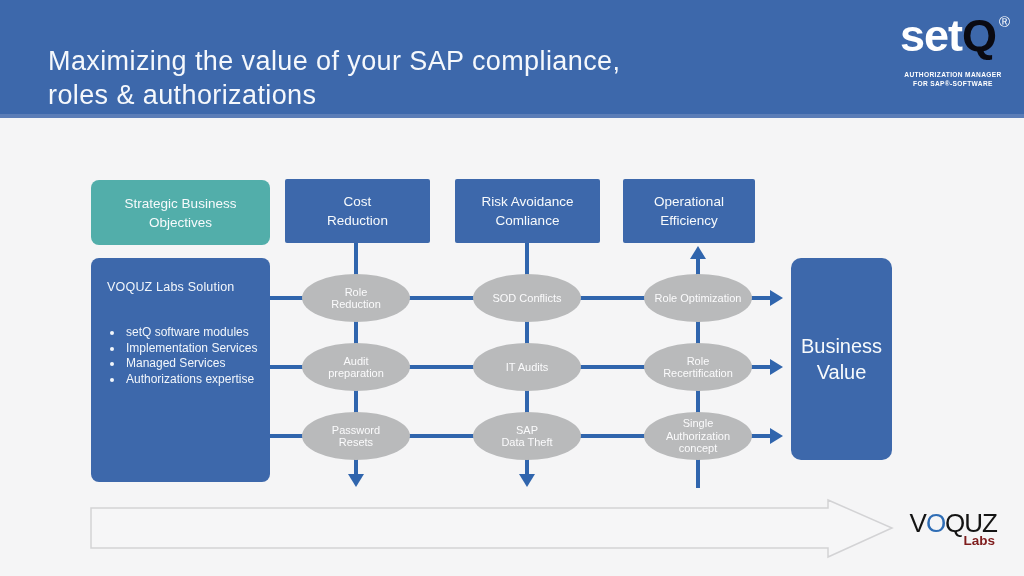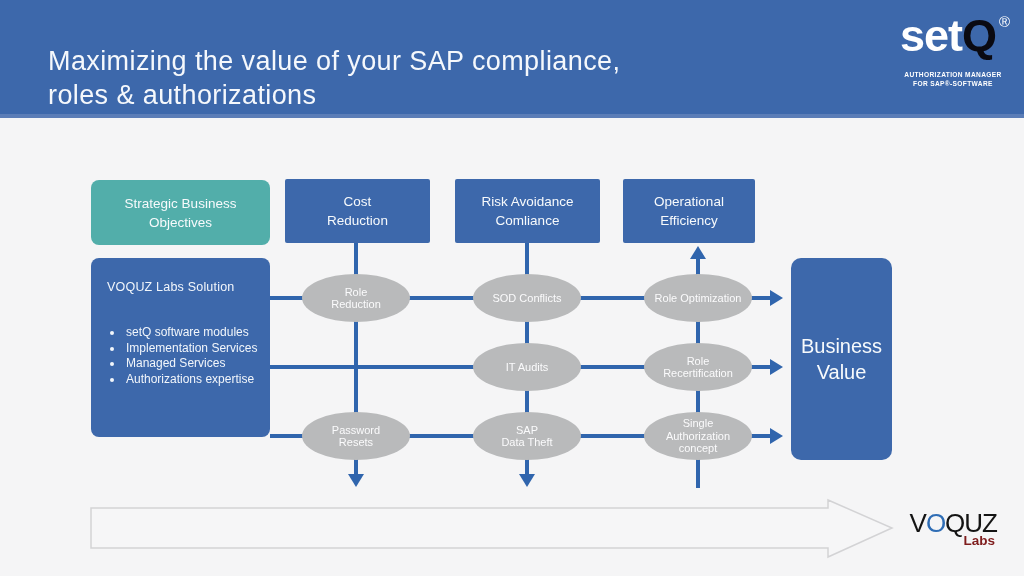--- a/index.html
+++ b/index.html
@@ -20,21 +20,21 @@
 
   
   .box{position:absolute;display:flex;align-items:center;justify-content:center;text-align:center;
        color:#f7fafc;}
   .teal{left:91px;top:180px;width:179px;height:65px;background:#52aeaa;border-radius:8px;
         font-size:13.5px;line-height:19px;}
   .colbox{top:179px;height:64px;background:#3d68ab;border-radius:2px;font-size:13.5px;line-height:19px;}
   .col1{left:285px;width:145px;}
   .col2{left:455px;width:145px;}
   .col3{left:623px;width:132px;}
-  .solution{position:absolute;left:91px;top:258px;width:179px;height:179px;background:#3d68ab;
+  .solution{position:absolute;left:91px;top:258px;width:179px;height:224px;background:#3d68ab;
             border-radius:8px;color:#f2f6fb;box-sizing:border-box;padding:22px 12px 0 16px;}
   .solution h2{margin:0;font-size:12.5px;font-weight:400;letter-spacing:.2px;}
   .solution ul{margin:31px 0 0 0;padding:0 0 0 17px;font-size:12px;line-height:15.5px;}
   .solution li{padding-left:2px;}
   .bvalue{left:791px;top:258px;width:101px;height:202px;background:#3d68ab;border-radius:10px;
           font-size:20px;line-height:26px;}
 
   
   .hline,.vline,.arr{position:absolute;}
   .hline{height:4px;background:#3065ad;left:270px;width:500px;}
@@ -113,20 +113,22 @@
   <div class="arr arr-right ar2"></div>
   <div class="arr arr-right ar3"></div>
   <div class="arr arr-down ad1"></div>
   <div class="arr arr-down ad2"></div>
   <div class="arr arr-up"></div>
 
   <div class="ell ecol1 erow1 pre">Role
 Reduction</div>
   <div class="ell ecol2 erow1 pre">SOD Conflicts</div>
   <div class="ell ecol3 erow1 pre">Role Optimization</div>
+  <div class="ell ecol1 erow2 pre">Audit
+preparation</div>
   <div class="ell ecol2 erow2 pre">IT Audits</div>
   <div class="ell ecol3 erow2 pre">Role
 Recertification</div>
   <div class="ell ecol1 erow3 pre">Password
 Resets</div>
   <div class="ell ecol2 erow3 pre">SAP
 Data Theft</div>
   <div class="ell ecol3 erow3 pre">Single
 Authorization
 concept</div>

